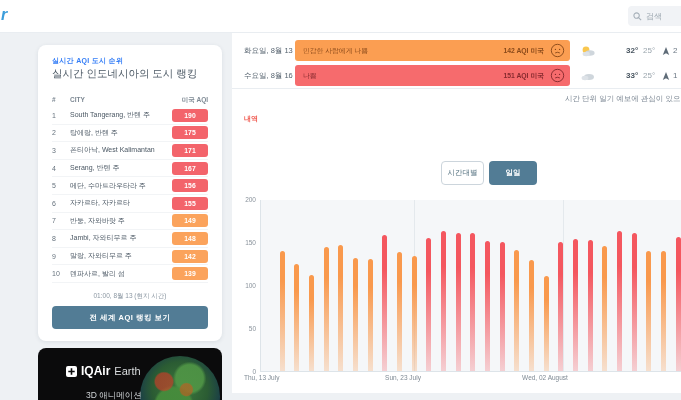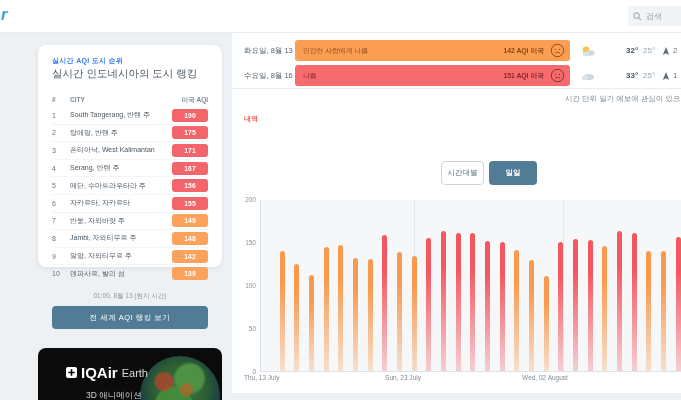--- a/index.html
+++ b/index.html
@@ -13,41 +13,41 @@
   
   .header { position:absolute; top:0; left:0; width:681px; height:33px; background:#fff; border-bottom:1px solid #e9edf1; z-index:5; }
   .logo-frag { position:absolute; left:1px; top:6px; font-size:16px; font-weight:700; font-style:italic; color:#3b9ddb; }
   .nav { position:absolute; left:41px; top:0; height:32px; display:flex; align-items:center; gap:17px; }
   .nav-item { font-size:8.5px; color:#42505c; cursor:pointer; white-space:nowrap; }
   .search { position:absolute; left:628px; top:6px; width:70px; height:20px; background:#f1f3f6; border-radius:4px; display:flex; align-items:center; padding:0 5px; gap:4px; }
   .search input { border:none; background:transparent; outline:none; width:40px; font-size:8px; color:#5b6770; font-family:"Liberation Sans",sans-serif; }
   .search input::placeholder { color:#9aa5ae; }
 
   
-  .rank-card { position:absolute; left:38px; top:45px; width:184px; height:222px; background:#fff; border-radius:8px; box-shadow:0 1px 4px rgba(40,60,80,.10); z-index:2; }
+  .rank-card { position:absolute; left:38px; top:45px; width:184px; height:296px; background:#fff; border-radius:8px; box-shadow:0 1px 4px rgba(40,60,80,.10); z-index:2; }
   .eyebrow-blue { position:absolute; left:14px; top:11px; font-size:7px; font-weight:bold; color:#337df7; letter-spacing:.3px; }
   .rank-title { position:absolute; left:14px; top:22px; font-size:10.5px; color:#4a5763; }
   .thead { position:absolute; left:14px; right:14px; top:51px; display:flex; font-size:6.5px; font-weight:bold; color:#7d8893; }
   .thead .c-rank { width:18px; }
   .thead .c-city { flex:1; }
   .thead .c-aqi { text-align:right; }
   .rows { position:absolute; left:14px; right:14px; top:62px; }
   .rrow { height:17.6px; display:flex; align-items:center; border-bottom:1px solid #f2f4f6; }
   .rrow .rk { width:18px; font-size:7px; color:#66727d; }
   .rrow .ct { flex:1; font-size:7px; color:#4a5763; white-space:nowrap; overflow:hidden; }
   .badge { width:36px; height:13px; border-radius:3px; color:#fff; font-size:6.8px; font-weight:bold; display:flex; align-items:center; justify-content:center; }
   .badge.red { background:#f3646b; }
   .badge.orange { background:#fba35c; }
   .updated { position:absolute; left:0; right:0; top:247px; text-align:center; font-size:6.5px; color:#8b97a2; }
-  .world-btn { position:absolute; left:14px; right:14px; top:261px; height:23px; background:#527c95; border-radius:4px; color:#fff; font-size:7.5px; font-weight:normal; letter-spacing:.5px; display:flex; align-items:center; justify-content:center; cursor:pointer; }
+  .world-btn { position:absolute; left:14px; right:14px; top:261px; height:23px; background:#527c95; border-radius:4px; color:#fff; font-size:7.5px; font-weight:bold; letter-spacing:.5px; display:flex; align-items:center; justify-content:center; cursor:pointer; }
 
   
   .earth { position:absolute; left:38px; top:348px; width:184px; height:72px; background:#0b0b0c; border-radius:8px; overflow:hidden; z-index:2; cursor:pointer; }
   .earth-logo { position:absolute; left:28px; top:16px; display:flex; align-items:center; gap:4px; }
-  .earth-brand { color:#fff; font-weight:bold; font-size:15px; }
+  .earth-brand { color:#fff; font-weight:bold; font-size:12px; }
   .earth-prod { color:#d9dcde; font-size:11px; font-weight:normal; }
   .earth-cap { position:absolute; left:48px; top:42px; color:#cfd3d6; font-size:8.5px; }
   .globe { position:absolute; left:102px; top:8px; width:80px; height:80px; border-radius:50%;
     background:
       radial-gradient(circle at 30% 32%, rgba(205,60,40,.65) 0 11%, rgba(205,60,40,0) 13%),
       radial-gradient(circle at 58% 42%, rgba(200,90,30,.6) 0 9%, rgba(200,90,30,0) 11%),
       radial-gradient(circle at 42% 62%, rgba(70,140,60,.95) 0 26%, rgba(70,140,60,0) 30%),
       radial-gradient(circle at 62% 28%, rgba(80,150,70,.9) 0 18%, rgba(80,150,70,0) 22%),
       radial-gradient(circle at 50% 42%, #3f7a3d 0%, #2b5c33 45%, #16364c 74%, #0c2038 100%);
   }

